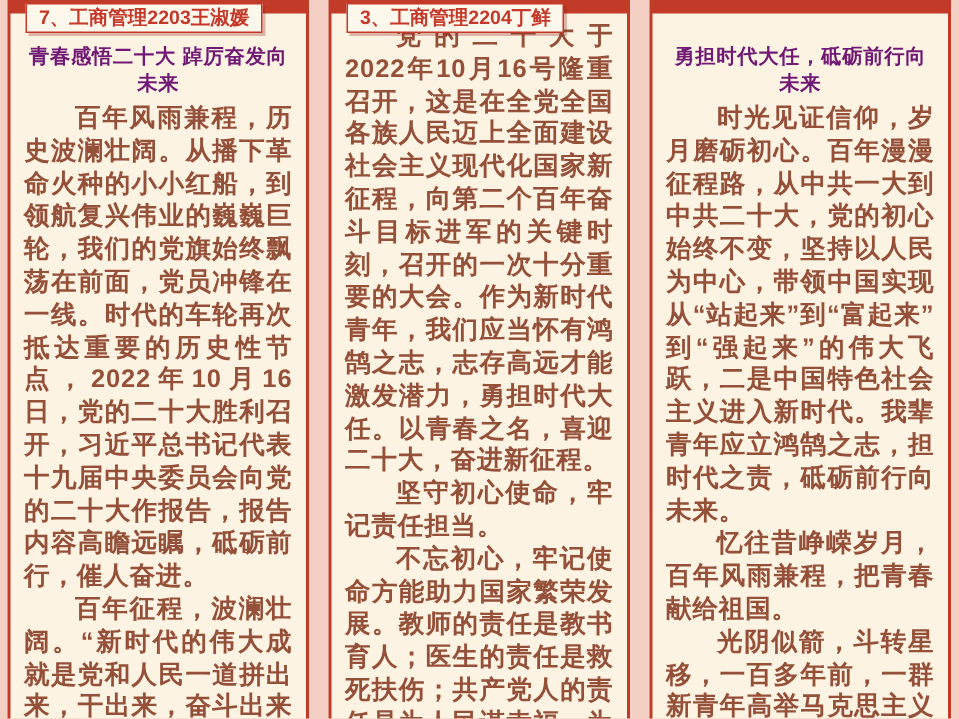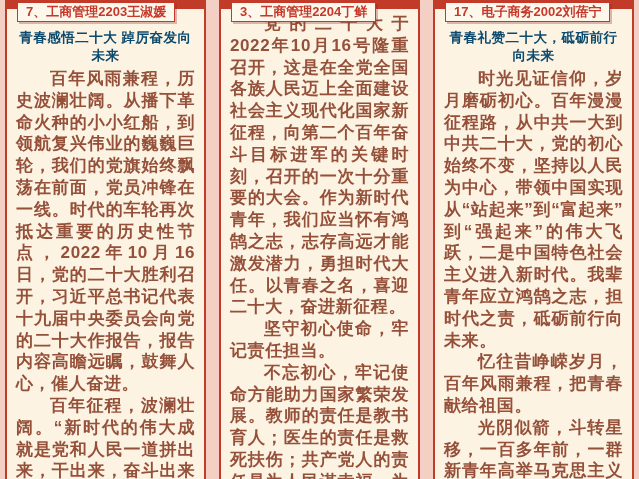--- a/index.html
+++ b/index.html
@@ -37,21 +37,21 @@
     font-size: 13px;
     line-height: 17px;
     padding: 0 8px 1px 8px;
     white-space: nowrap;
     z-index: 2;
   }
   .essay-title {
     margin-top: 16px;
     margin-bottom: 3px;
     text-align: center;
-    color: #0c4a6e;
+    color: #701a75;
     font-weight: bold;
     font-size: 13.5px;
     letter-spacing: 0.5px;
   }
   .essay-body p {
     color: #95503a;
     font-size: 17px;
     font-weight: 600;
     line-height: 21.8px;
     letter-spacing: 0.6px;
@@ -61,39 +61,38 @@
 </style>
 </head>
 <body>
 
 <div class="page">
 
   <div class="essay-card">
     <div class="student-badge">7、工商管理2203王淑媛</div>
     <div class="essay-title">青春感悟二十大 踔厉奋发向未来</div>
     <div class="essay-body">
-      <p>百年风雨兼程，历史波澜壮阔。从播下革命火种的小小红船，到领航复兴伟业的巍巍巨轮，我们的党旗始终飘荡在前面，党员冲锋在一线。时代的车轮再次抵达重要的历史性节点，2022年10月16日，党的二十大胜利召开，习近平总书记代表十九届中央委员会向党的二十大作报告，报告内容高瞻远瞩，鼓舞人心，催人奋进。</p>
+      <p>百年风雨兼程，历史波澜壮阔。从播下革命火种的小小红船，到领航复兴伟业的巍巍巨轮，我们的党旗始终飘荡在前面，党员冲锋在一线。时代的车轮再次抵达重要的历史性节点，2022年10月16日，党的二十大胜利召开，习近平总书记代表十九届中央委员会向党的二十大作报告，报告内容高瞻远瞩，砥砺前行，催人奋进。</p>
       <p>百年征程，波澜壮阔。“新时代的伟大成就是党和人民一道拼出来，干出来，奋斗出来的。”回顾光辉历史，我们党已经带领人民走过百年历史。我们党一直矢志不渝，艰苦卓绝，历经百年未有之大变局。十年来，我们经历了对党和人民事业具有重大现实意义和深远历史意义的三件大事：一是迎来中国共产党成立一百周年；二是中国特色社会主义进入新时代；三是完成脱贫攻坚，全面建成小康社会的历史任务，实现第一个百年奋斗目标。这是中国共产党和中国人民团结奋斗赢得历史性胜利，中国人民已自信豪迈地站在了实现中华民族伟大复兴的历史新起点。</p>
 
     </div>
   </div>
 
   <div class="essay-card">
     <div class="student-badge">3、工商管理2204丁鲜</div>
     <div class="essay-body">
       <p>党的二十大于2022年10月16号隆重召开，这是在全党全国各族人民迈上全面建设社会主义现代化国家新征程，向第二个百年奋斗目标进军的关键时刻，召开的一次十分重要的大会。作为新时代青年，我们应当怀有鸿鹄之志，志存高远才能激发潜力，勇担时代大任。以青春之名，喜迎二十大，奋进新征程。</p>
       <p>坚守初心使命，牢记责任担当。</p>
       <p>不忘初心，牢记使命方能助力国家繁荣发展。教师的责任是教书育人；医生的责任是救死扶伤；共产党人的责任是为人民谋幸福，为中华民族谋复兴。而共产党人的初心使命就是我们新时代青年的政治选择，是人生道路的正确导向。新时代青年要加强理论修养，借助党的“二十大”学习契机，将初心和使命镌刻于心，不忘初心，牢记使命，用实际行动迎接党的二十大；踔厉奋发，砥砺前行，努力创造无愧于时代的佳绩。</p>
 
     </div>
   </div>
 
   <div class="essay-card">
-    <div class="student-badge">17、电子商务2002刘蓓宁</div>
-    <div class="essay-title">青春礼赞二十大，砥砺前行向未来</div>
+    <div class="essay-title">勇担时代大任，砥砺前行向未来</div>
     <div class="essay-body">
       <p>时光见证信仰，岁月磨砺初心。百年漫漫征程路，从中共一大到中共二十大，党的初心始终不变，坚持以人民为中心，带领中国实现从“站起来”到“富起来”到“强起来”的伟大飞跃，二是中国特色社会主义进入新时代。我辈青年应立鸿鹄之志，担时代之责，砥砺前行向未来。</p>
       <p>忆往昔峥嵘岁月，百年风雨兼程，把青春献给祖国。</p>
       <p>光阴似箭，斗转星移，一百多年前，一群新青年高举马克思主义思想火炬，在风雨如晦的中国苦苦探寻民族复兴的前途。1919年五四运动爆发，这是一场彻底的反帝反封建的伟大爱国革命运动，它以一批先进青年知识分子为先锋，开辟了中国青年运动的新纪元。1921年，平均年龄只有28岁的青年们，出席了党的一大，以星火聚以燎原之势，酝酿了中国历史上“开天辟地的大事”。平均年龄24岁的狼牙山五壮士舍身诱贼寇，以微薄身躯践行“死守狼牙山，血染棋盘陀”；26岁的陈乔年慷慨赴死，高喊“让我们的子孙后代享受前任披荆斩棘的幸福吧！”；年仅18岁的抗战女兵刘守玫，背着家人，偷偷报名上了前线，在台儿庄战役中英勇牺牲。一代人有一代人的使命，一代人有一代人的担当，但青春的脉搏总是在不懈</p>
     </div>
   </div>
 
 </div>
 
 </body></html>

